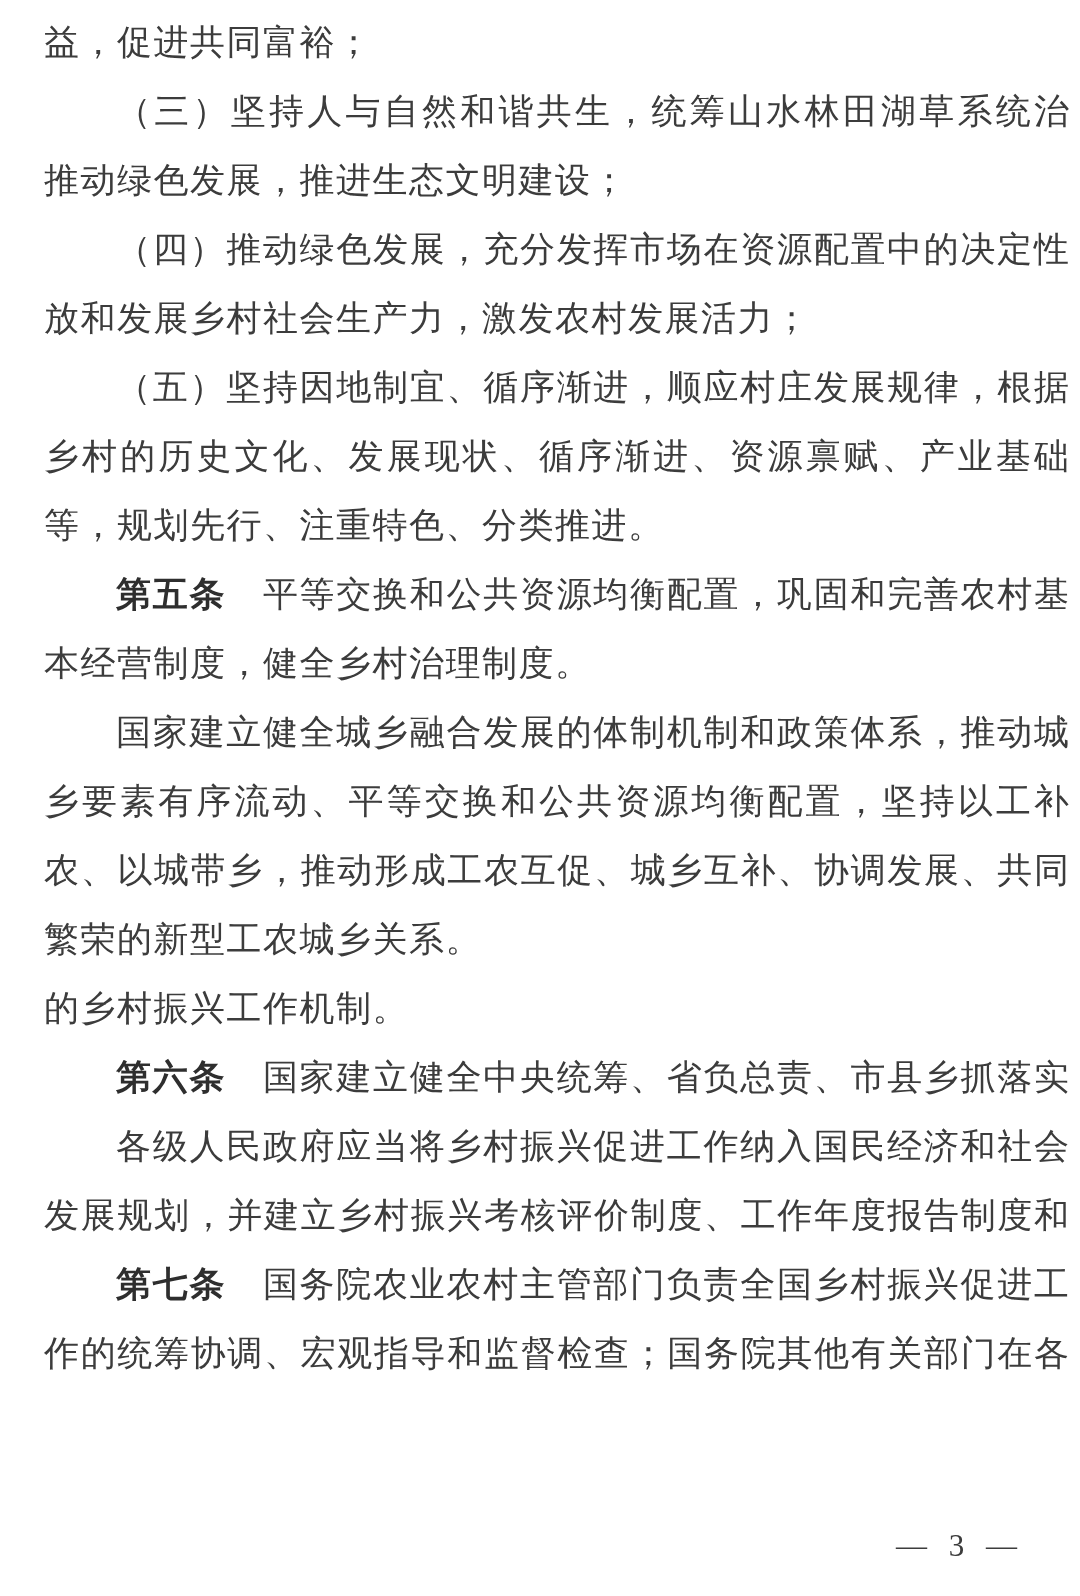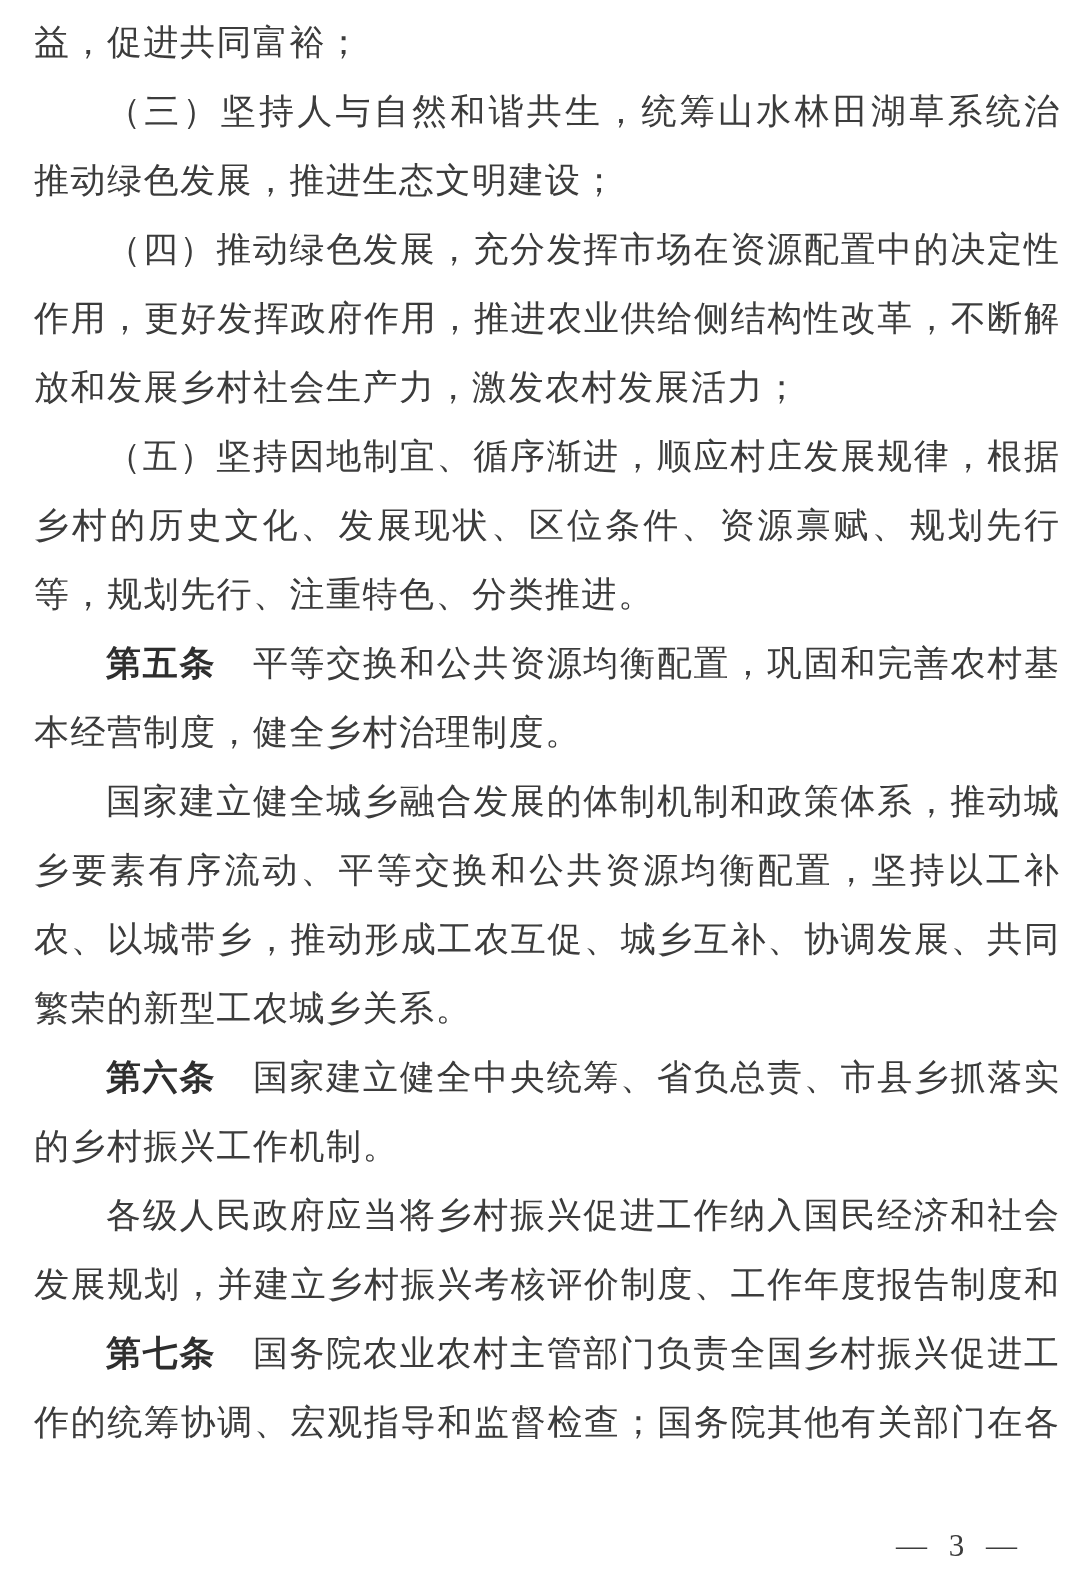--- a/index.html
+++ b/index.html
@@ -9,21 +9,21 @@
   }
   body {
     width: 1080px;
     height: 1596px;
     position: relative;
     overflow: hidden;
     font-family: "Liberation Serif", "DejaVu Serif", serif;
   }
   .scan-page {
     position: absolute;
-    left: 34px;
+    left: 44px;
     top: 8px;
     width: 1026px;
   }
   .line {
     height: 69px;
     line-height: 69px;
     font-size: 35px;
     letter-spacing: 1.5px;
     color: #3c3c3c;
     overflow: hidden;
@@ -57,33 +57,32 @@
 </style>
 </head>
 <body>
 
 <div class="scan-page">
   <div>
       <div class="line"><span>益，促进共同富裕；</span></div>
       <div class="line indent fill"><span>（三）坚持人与自然和谐共生，统筹山水林田湖草系统治理，</span></div>
       <div class="line"><span>推动绿色发展，推进生态文明建设；</span></div>
       <div class="line indent fill"><span>（四）推动绿色发展，充分发挥市场在资源配置中的决定性</span></div>
-      <div class="line fill"><span>作用，更好发挥政府作用，推进农业供给侧结构性改革，不断解</span></div>
       <div class="line"><span>放和发展乡村社会生产力，激发农村发展活力；</span></div>
       <div class="line indent fill"><span>（五）坚持因地制宜、循序渐进，顺应村庄发展规律，根据</span></div>
-      <div class="line fill"><span>乡村的历史文化、发展现状、区位条件、资源禀赋、规划先行</span></div>
+      <div class="line fill"><span>乡村的历史文化、发展现状、循序渐进、资源禀赋、产业基础</span></div>
       <div class="line"><span>等，规划先行、注重特色、分类推进。</span></div>
       <div class="line indent fill"><span class="seg-bold">第五条</span><span>　平等交换和公共资源均衡配置，巩固和完善农村基</span></div>
       <div class="line"><span>本经营制度，健全乡村治理制度。</span></div>
       <div class="line indent fill"><span>国家建立健全城乡融合发展的体制机制和政策体系，推动城</span></div>
       <div class="line fill"><span>乡要素有序流动、平等交换和公共资源均衡配置，坚持以工补</span></div>
       <div class="line fill"><span>农、以城带乡，推动形成工农互促、城乡互补、协调发展、共同</span></div>
       <div class="line"><span>繁荣的新型工农城乡关系。</span></div>
+      <div class="line"><span>的乡村振兴工作机制。</span></div>
       <div class="line indent fill"><span class="seg-bold">第六条</span><span>　国家建立健全中央统筹、省负总责、市县乡抓落实</span></div>
-      <div class="line"><span>的乡村振兴工作机制。</span></div>
       <div class="line indent fill"><span>各级人民政府应当将乡村振兴促进工作纳入国民经济和社会</span></div>
       <div class="line fill"><span>发展规划，并建立乡村振兴考核评价制度、工作年度报告制度和</span></div>
       <div class="line indent fill"><span class="seg-bold">第七条</span><span>　国务院农业农村主管部门负责全国乡村振兴促进工</span></div>
       <div class="line fill"><span>作的统筹协调、宏观指导和监督检查；国务院其他有关部门在各</span></div>
     </div>
 </div>
 
 <div class="page-number">— 3 —</div>
 
 </body></html>

